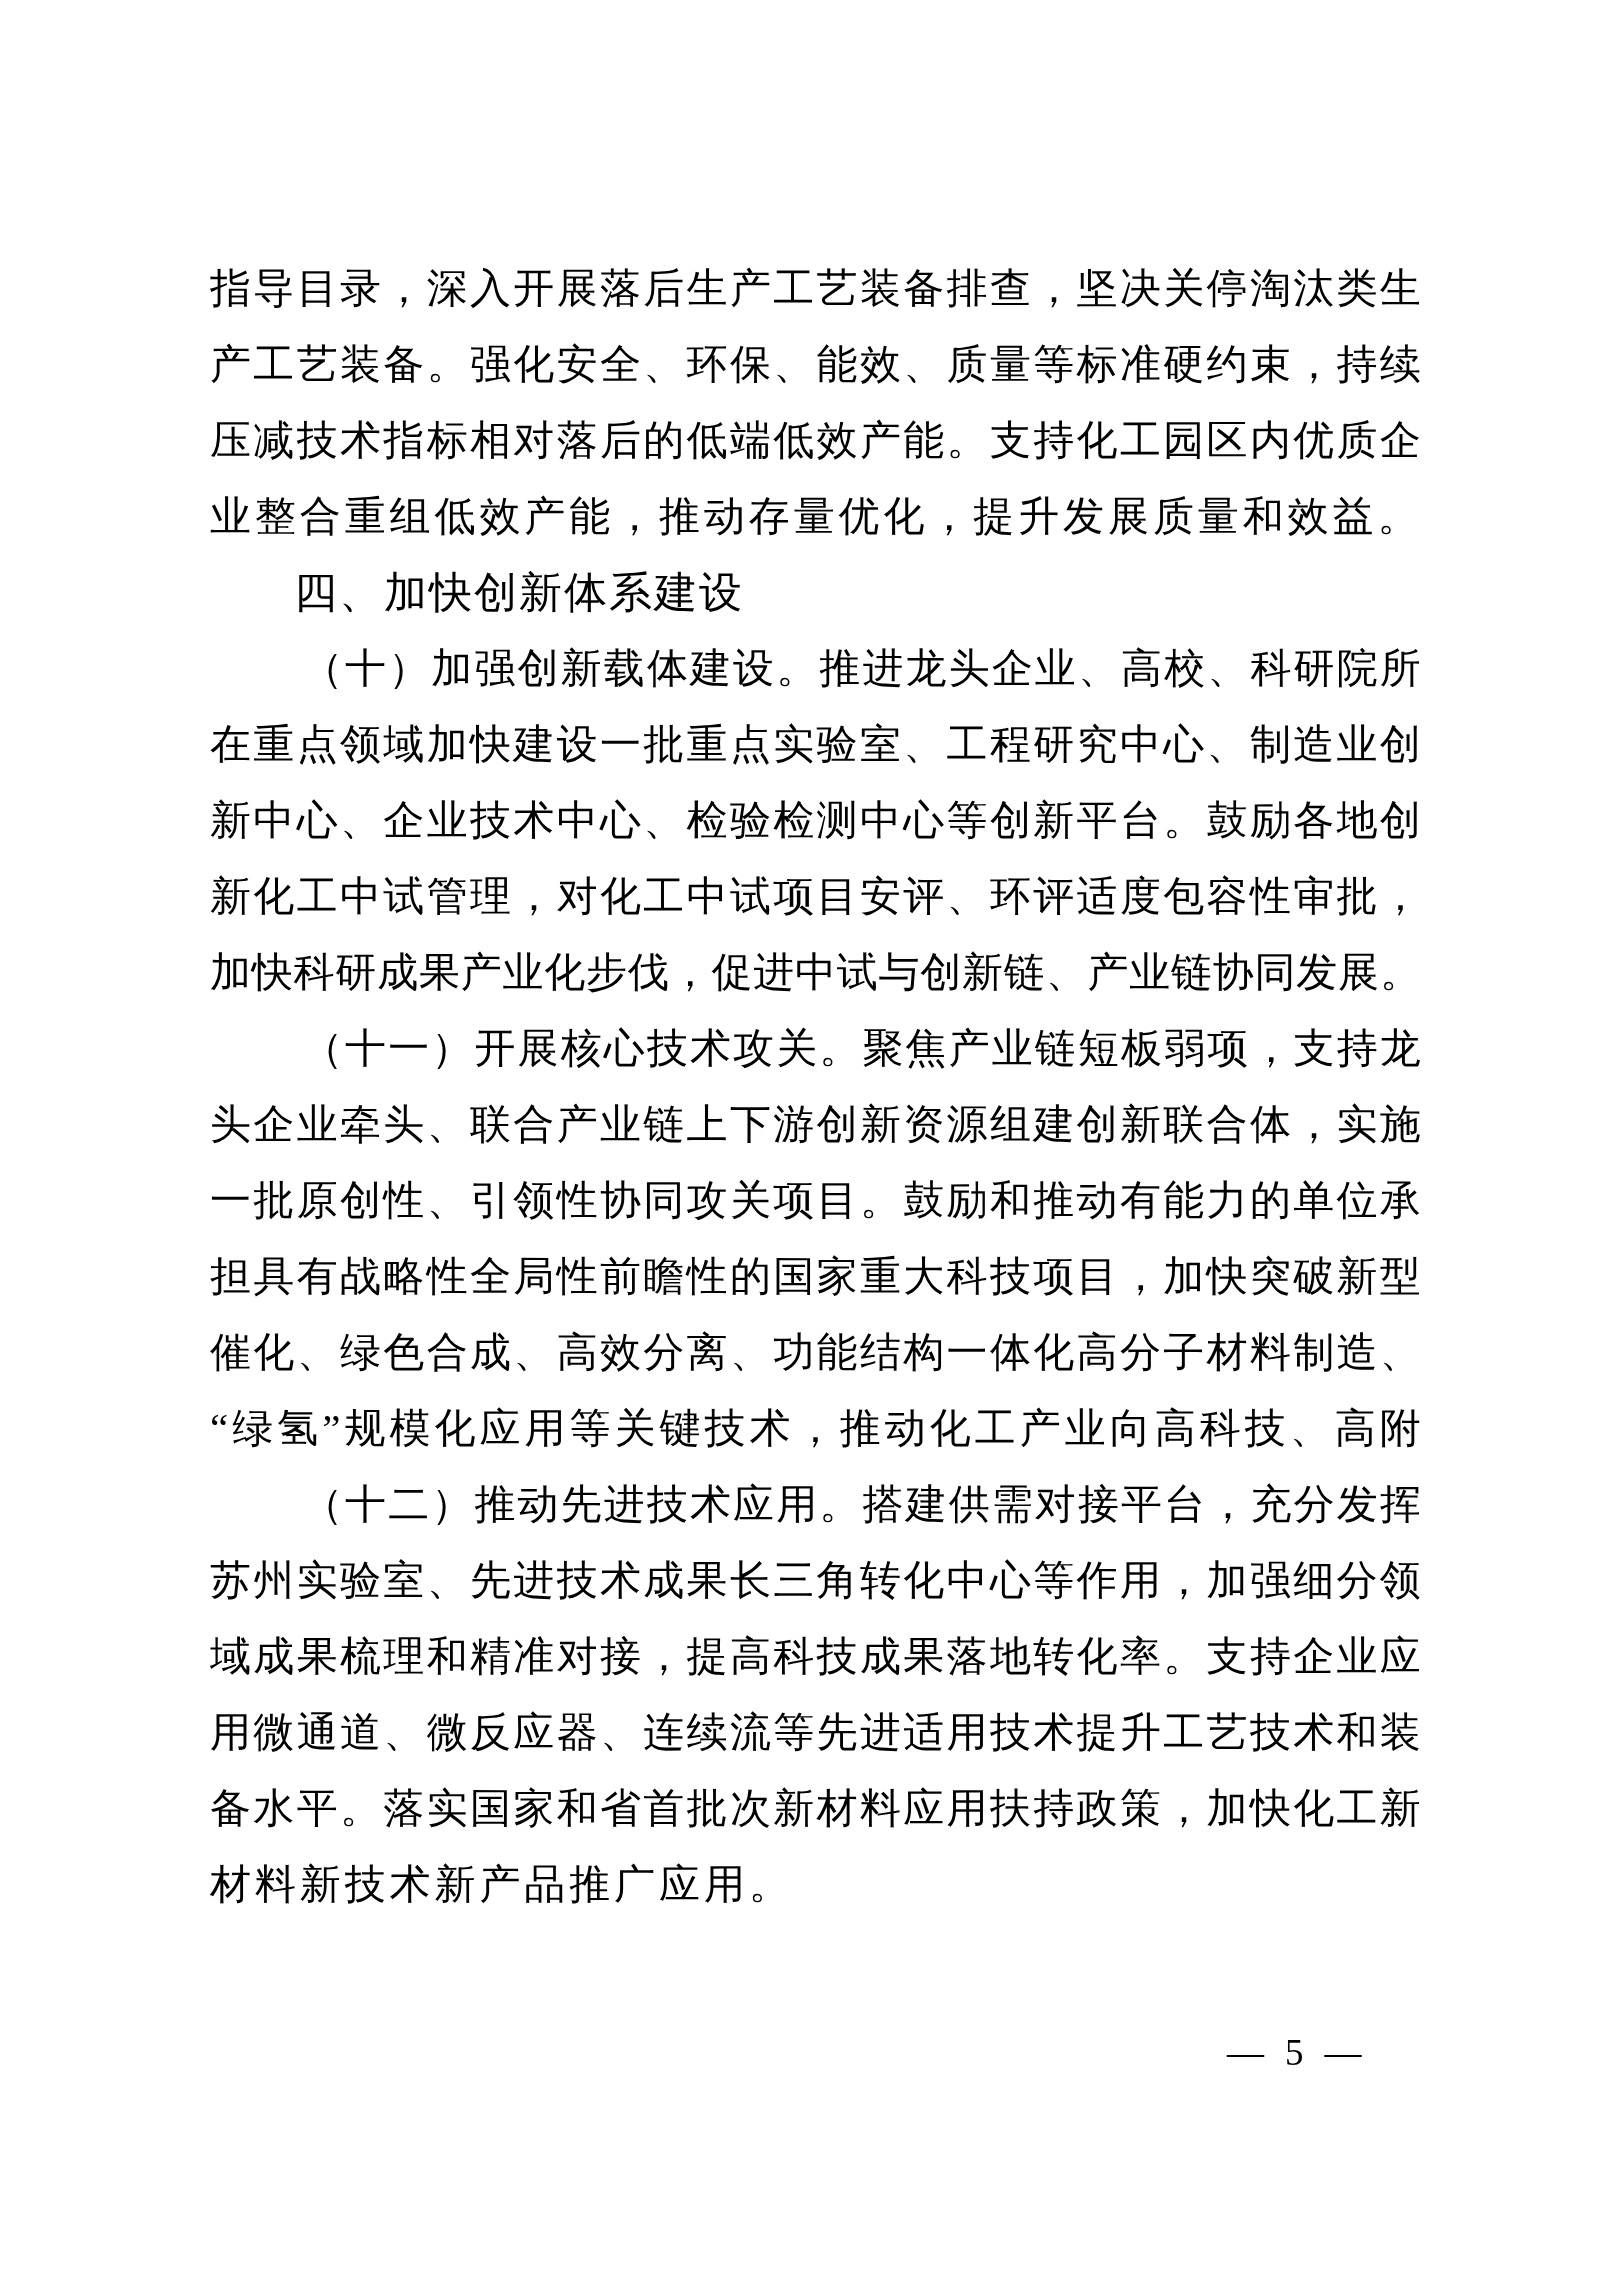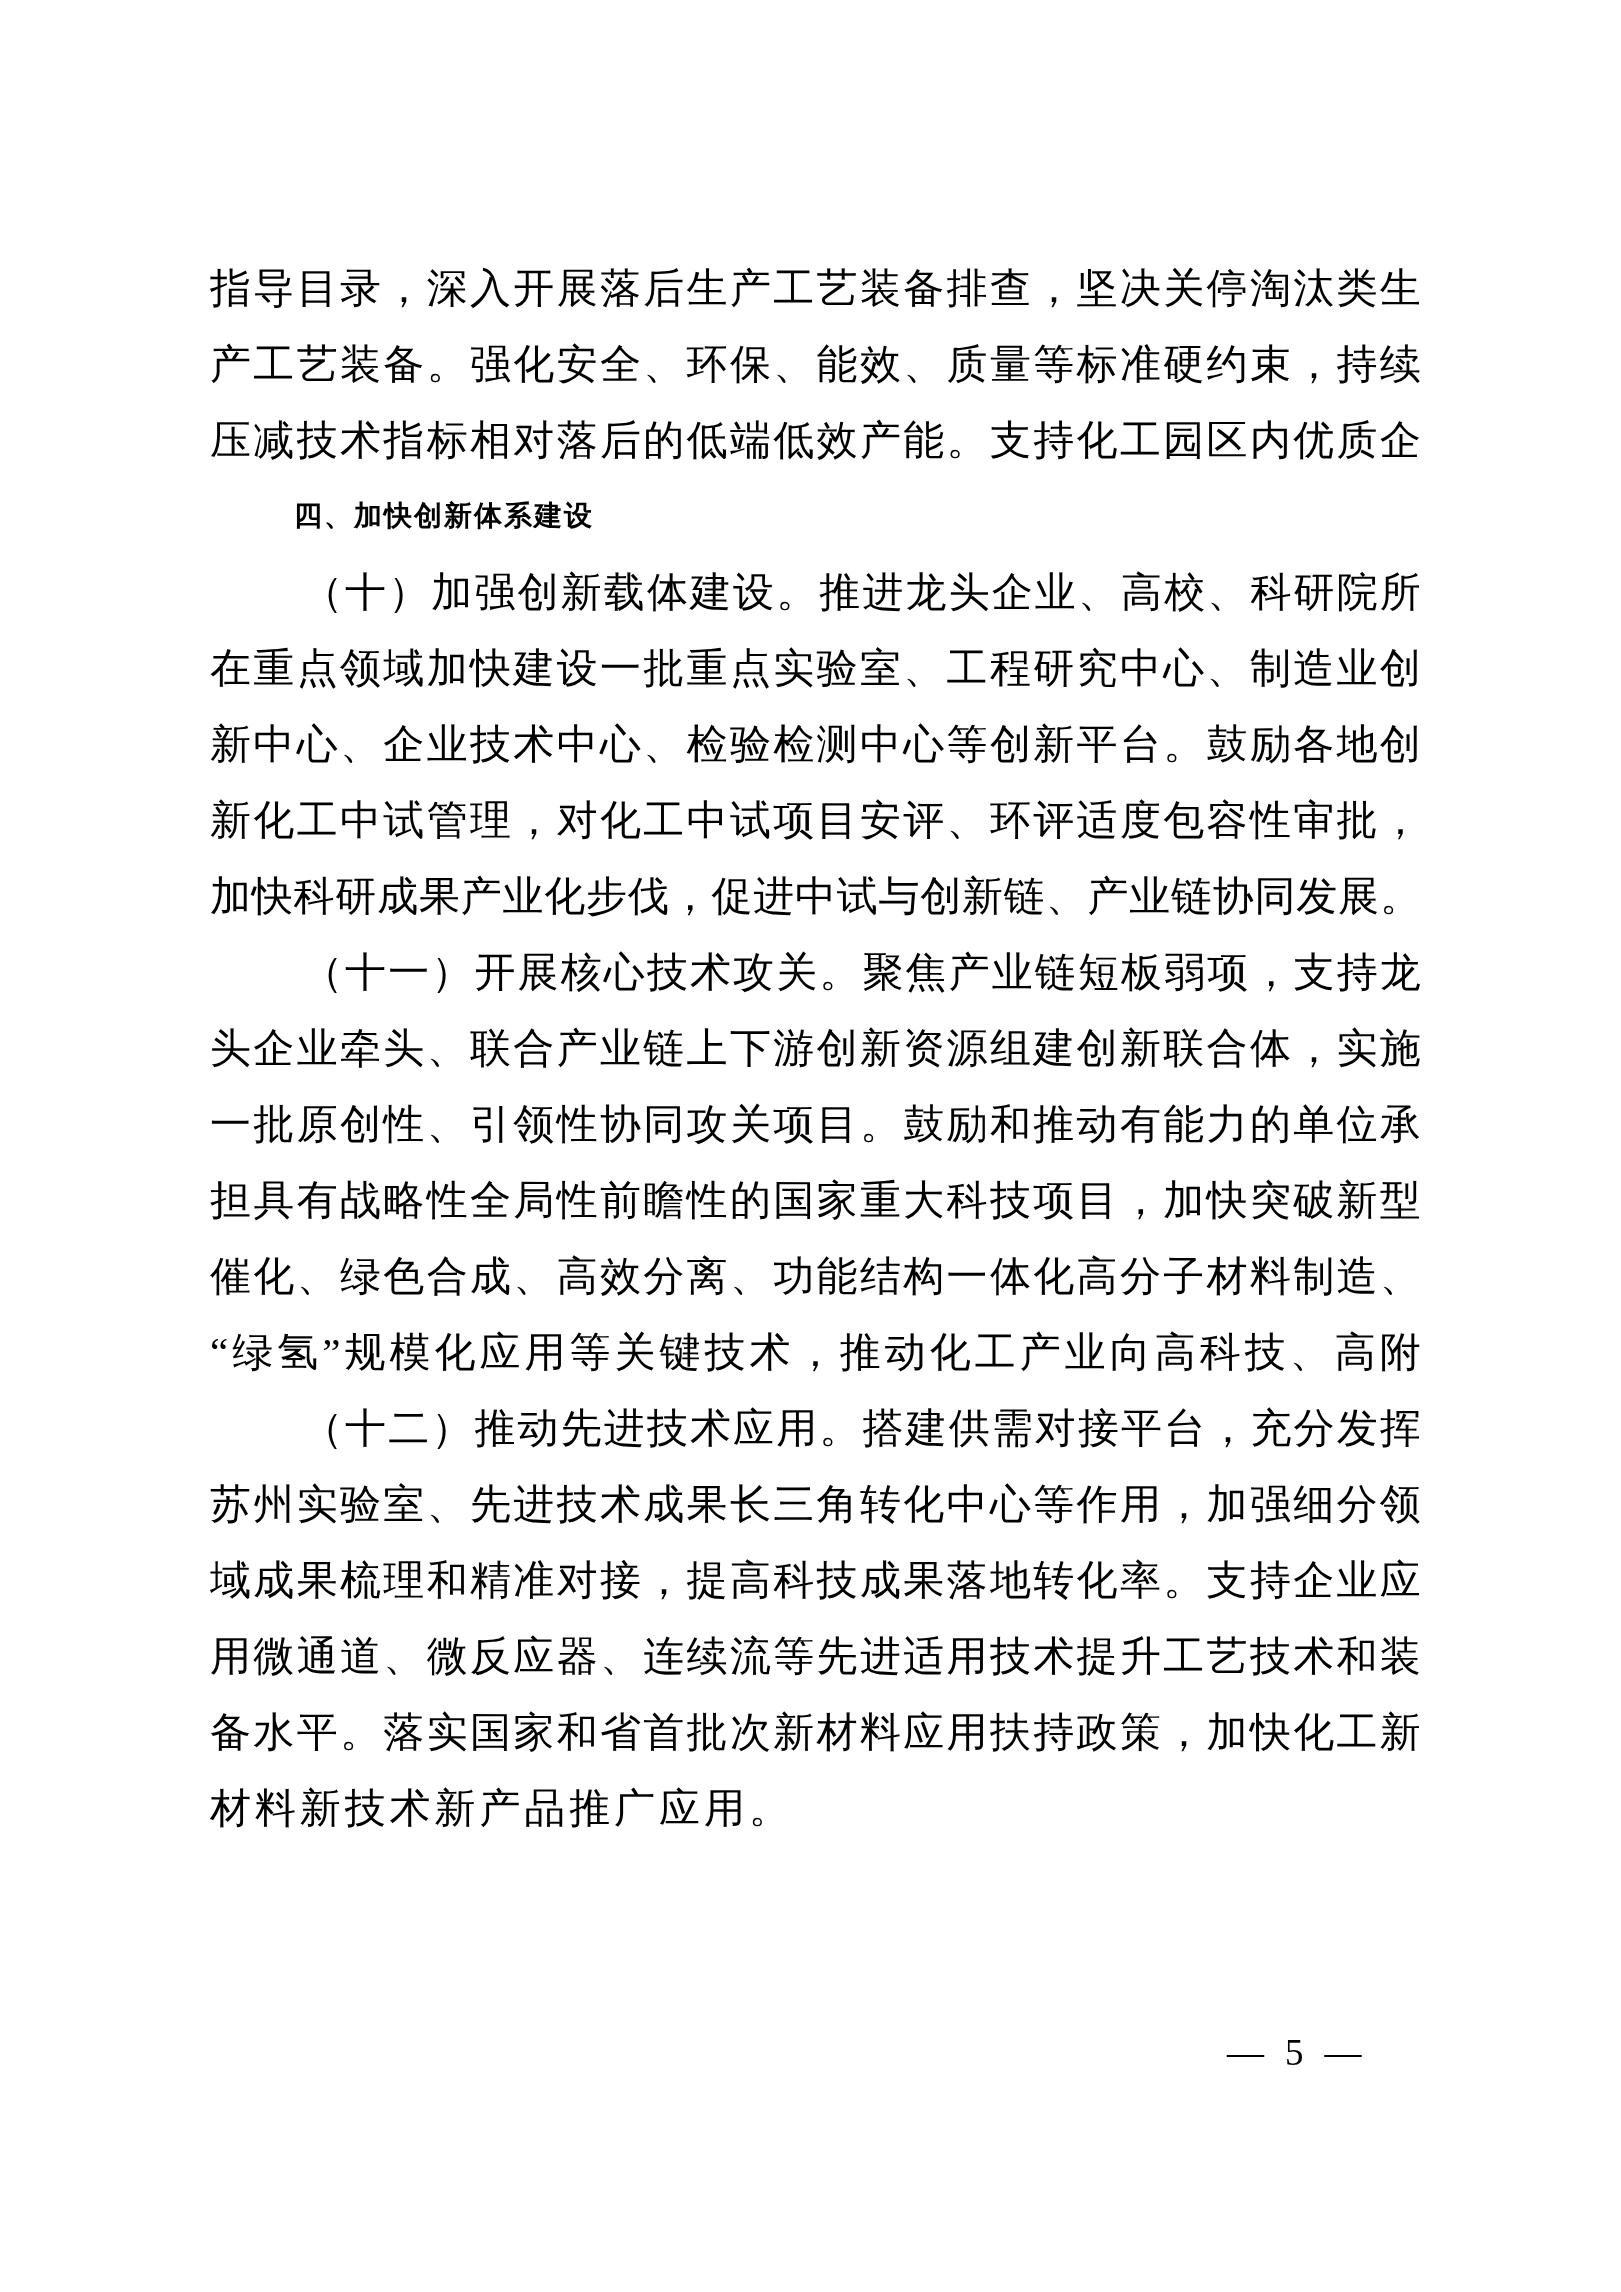--- a/index.html
+++ b/index.html
@@ -34,22 +34,22 @@
     display: flex;
     justify-content: space-between;
     align-items: center;
     letter-spacing: 0;
   }
   .line.indent {
     padding-left: 92px;
   }
   .line.heading {
     font-family: "Liberation Sans", "DejaVu Sans", sans-serif;
-    font-weight: 700;
-    font-size: 28px;
+    font-weight: 400;
+    font-size: 43px;
     letter-spacing: 2px;
     padding-left: 84px;
   }
   .pageno {
     position: absolute;
     top: 2027px;
     left: 1227px;
     height: 51px;
     line-height: 51px;
     font-size: 37px;
@@ -147,20 +147,21 @@
         <span>持</span>
         <span>化</span>
         <span>工</span>
         <span>园</span>
         <span>区</span>
         <span>内</span>
         <span>优</span>
         <span>质</span>
         <span>企</span>
       </div>
+      <div class="line">业整合重组低效产能，推动存量优化，提升发展质量和效益。</div>
       <div class="line heading indent">四、加快创新体系建设</div>
       <div class="line indent justify">
         <span>（</span>
         <span>十</span>
         <span>）</span>
         <span>加</span>
         <span>强</span>
         <span>创</span>
         <span>新</span>
         <span>载</span>

